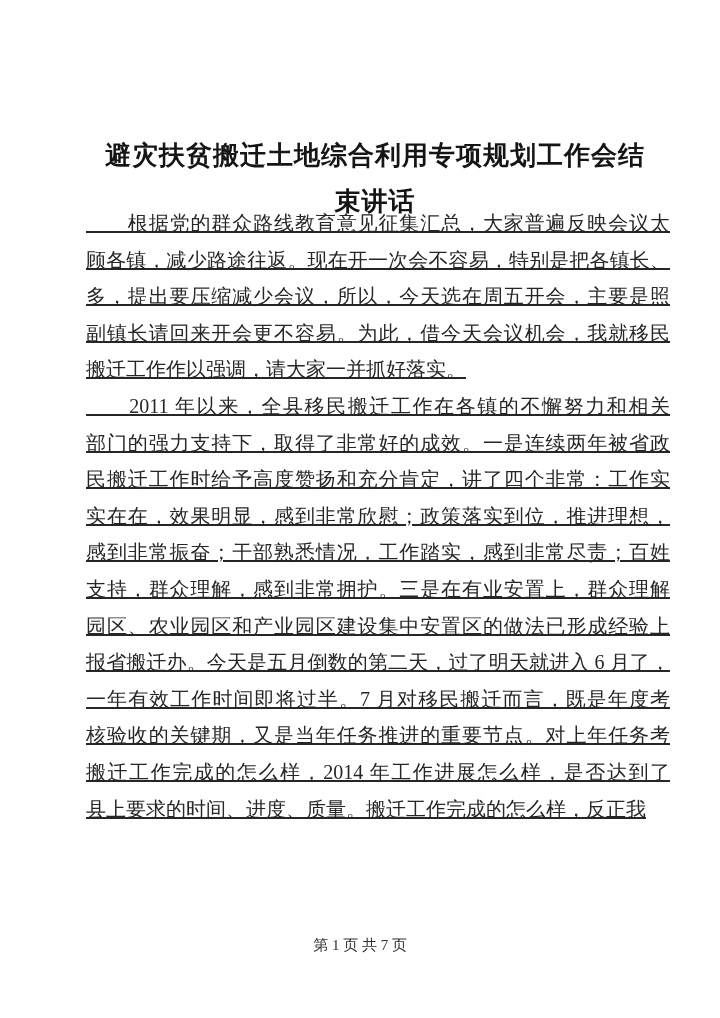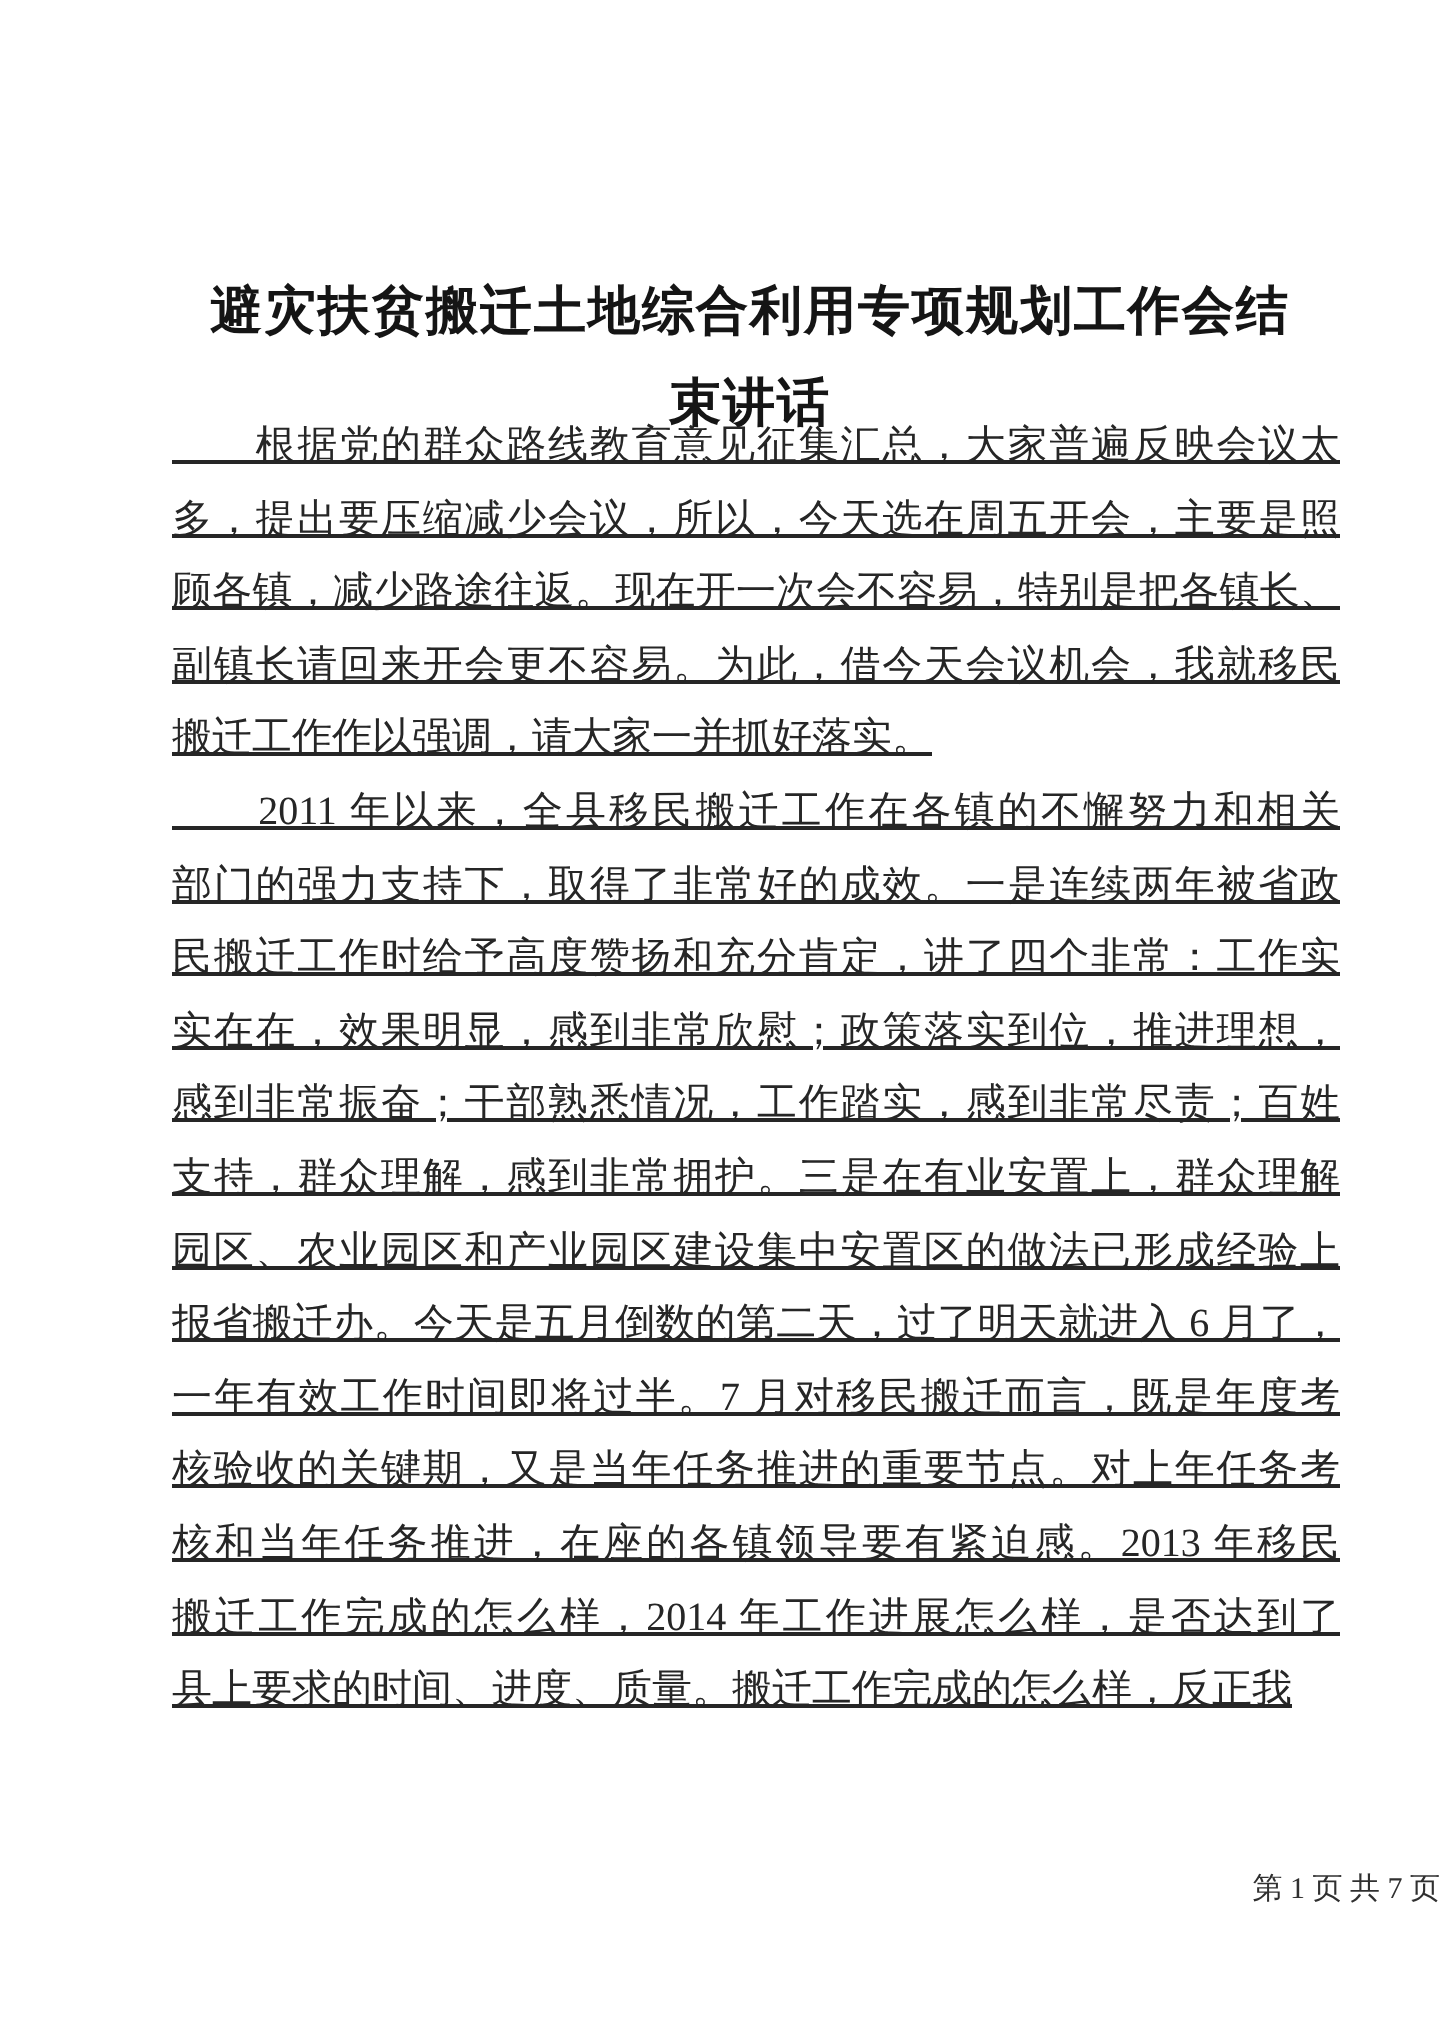--- a/index.html
+++ b/index.html
@@ -44,58 +44,57 @@
     text-justify: inter-ideograph;
   }
   .line-end {
     text-align-last: left;
   }
   .footer {
     position: absolute;
     top: 934px;
     left: 0;
     width: 720px;
-    text-align: right;
+    text-align: center;
     font-size: 15px;
     line-height: 22px;
     color: #303030;
   }
 </style>
 </head>
 <body>
 
 <div class="page">
 
   <h1 class="title">
     <div class="title-line">避灾扶贫搬迁土地综合利用专项规划工作会结</div>
     <div class="title-line">束讲话</div>
   </h1>
 
   <div class="docbody">
 
     <div class="para">
       <div class="line">　　根据党的群众路线教育意见征集汇总，大家普遍反映会议太</div>
+      <div class="line">顾各镇，减少路途往返。现在开一次会不容易，特别是把各镇长、</div>
       <div class="line">多，提出要压缩减少会议，所以，今天选在周五开会，主要是照</div>
-      <div class="line">顾各镇，减少路途往返。现在开一次会不容易，特别是把各镇长、</div>
       <div class="line">副镇长请回来开会更不容易。为此，借今天会议机会，我就移民</div>
       <div class="line line-end">搬迁工作作以强调，请大家一并抓好落实。</div>
     </div>
 
     <div class="para">
       <div class="line">　　2011 年以来，全县移民搬迁工作在各镇的不懈努力和相关</div>
       <div class="line">部门的强力支持下，取得了非常好的成效。一是连续两年被省政</div>
       <div class="line">民搬迁工作时给予高度赞扬和充分肯定，讲了四个非常：工作实</div>
       <div class="line">实在在，效果明显，感到非常欣慰；政策落实到位，推进理想，</div>
       <div class="line">感到非常振奋；干部熟悉情况，工作踏实，感到非常尽责；百姓</div>
       <div class="line">支持，群众理解，感到非常拥护。三是在有业安置上，群众理解</div>
       <div class="line">园区、农业园区和产业园区建设集中安置区的做法已形成经验上</div>
       <div class="line">报省搬迁办。今天是五月倒数的第二天，过了明天就进入 6 月了，</div>
       <div class="line">一年有效工作时间即将过半。7 月对移民搬迁而言，既是年度考</div>
       <div class="line">核验收的关键期，又是当年任务推进的重要节点。对上年任务考</div>
-      <div class="line">核和当年任务推进，在座的各镇领导要有紧迫感。2013 年移民</div>
       <div class="line">搬迁工作完成的怎么样，2014 年工作进展怎么样，是否达到了</div>
       <div class="line line-end">县上要求的时间、进度、质量。搬迁工作完成的怎么样，反正我</div>
     </div>
 
   </div>
 
   <div class="footer">
     <span>第 1 页 共 7 页</span>
   </div>
 

